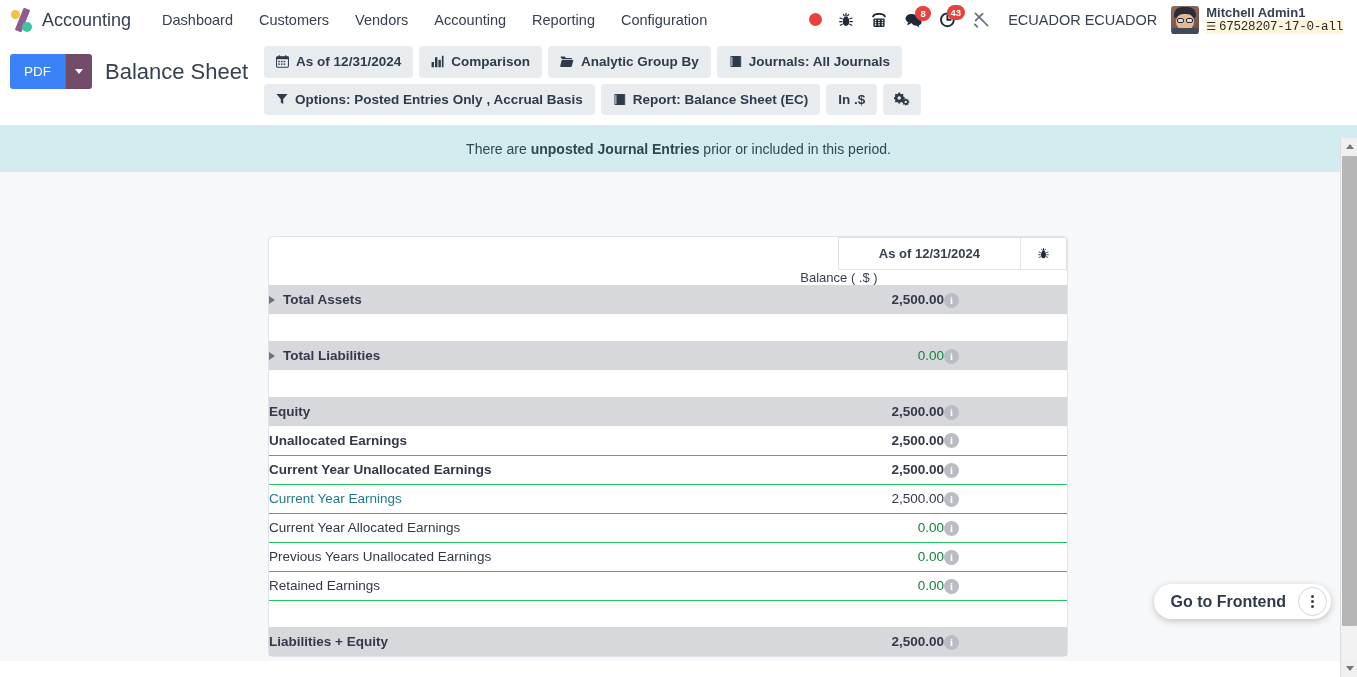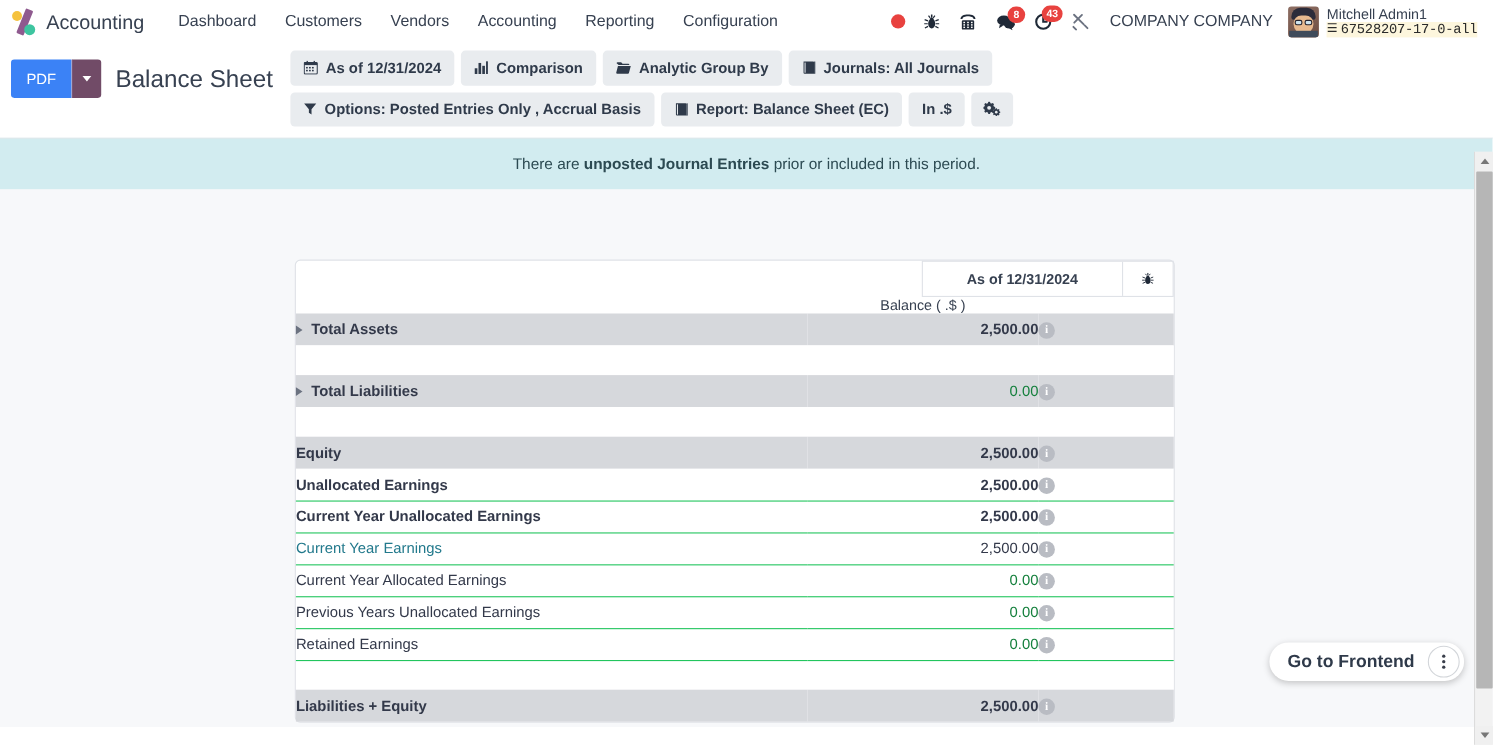--- a/index.html
+++ b/index.html
@@ -110,21 +110,21 @@
     position: relative;
     overflow: hidden;
     flex: 0 0 auto;
   }
   .avatar .hair { position:absolute; left:3px; top:1px; width:22px; height:11px; background:#2b2b3a; border-radius:8px 8px 2px 2px;}
   .avatar .face { position:absolute; left:5px; top:8px; width:18px; height:17px; background:#e7b98f; border-radius:7px 7px 9px 9px;}
   .avatar .glass-l { position:absolute; left:6px; top:12px; width:7px; height:5px; border:1.3px solid #23232f; border-radius:2px; background:#cfe4ef;}
   .avatar .glass-r { position:absolute; left:15px; top:12px; width:7px; height:5px; border:1.3px solid #23232f; border-radius:2px; background:#cfe4ef;}
   .avatar .shirt { position:absolute; left:1px; bottom:0; width:26px; height:6px; background:#3f4b5b;}
   .user-text { display: flex; flex-direction: column; line-height: 1.12; }
-  .user-name { font-size: 13px; color: #374151; white-space: nowrap; }
+  .user-name { font-size: 13px; color: #374151; white-space: nowrap; font-weight: bold; }
   .user-db {
     font-size: 12.5px;
     color: #2b2b2b;
     background: #fdf6dd;
     font-family: "Liberation Mono", monospace;
     letter-spacing: -0.2px;
     display: flex; align-items: center; gap: 3px;
     white-space: nowrap;
   }
   .db-icon { font-size: 11px; }
@@ -474,21 +474,21 @@
 
     <div class="tray-btn">
       <svg width="17" height="17" viewBox="0 0 17 17" fill="none" stroke="#6b7280" stroke-width="1.7" stroke-linecap="round">
         <path d="M2.4 2.4 L11.2 11.2"></path>
           <path d="M9.6 2.6 L2.6 9.6"></path>
         <path d="M12.1 12.1 L14.6 14.6"></path>
           <path d="M1.8 13.4 L4.3 15.9"></path>
       </svg>
     </div>
 
-    <div class="company-name">COMPANY COMPANY</div>
+    <div class="company-name">ECUADOR ECUADOR</div>
 
     <div class="user-block">
       <div class="avatar">
         <div class="hair"></div>
           <div class="face"></div>
         <div class="glass-l"></div>
           <div class="glass-r"></div>
           <div class="shirt"></div>
       </div>
       <div class="user-text">

